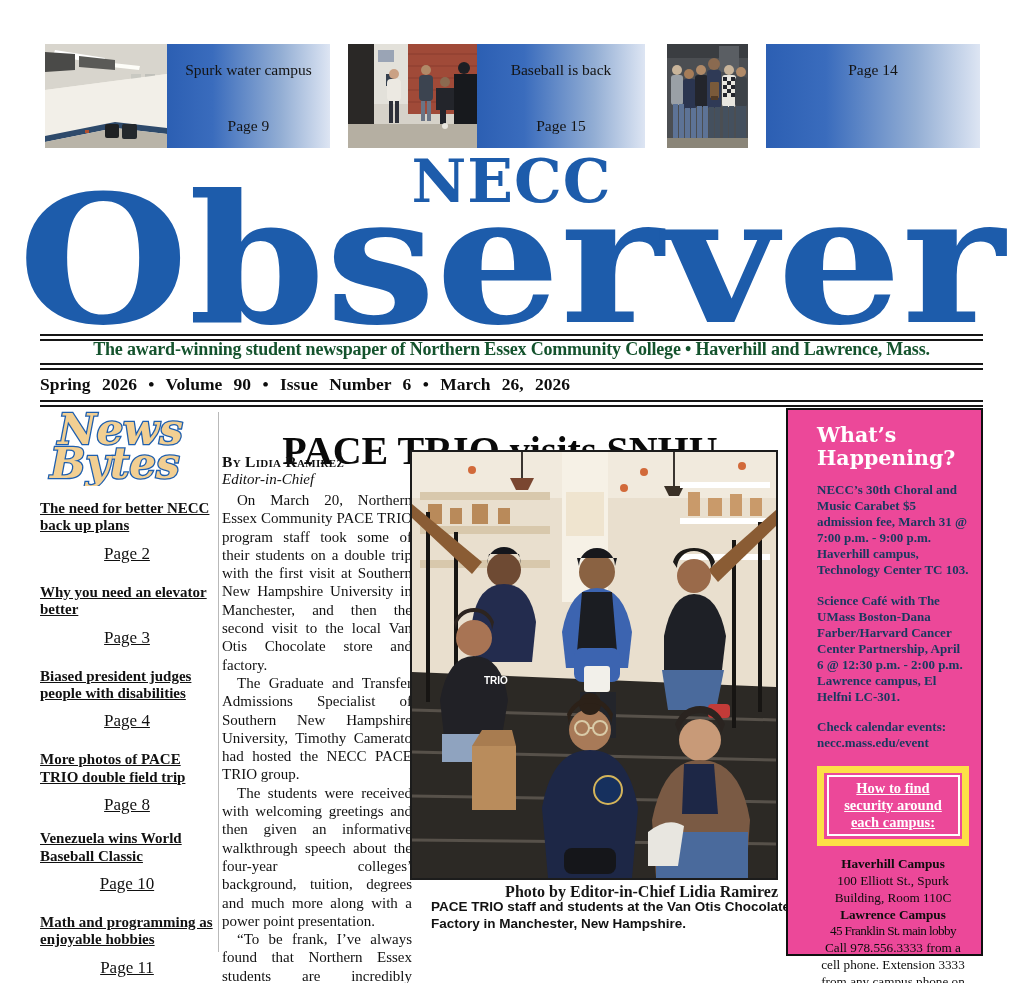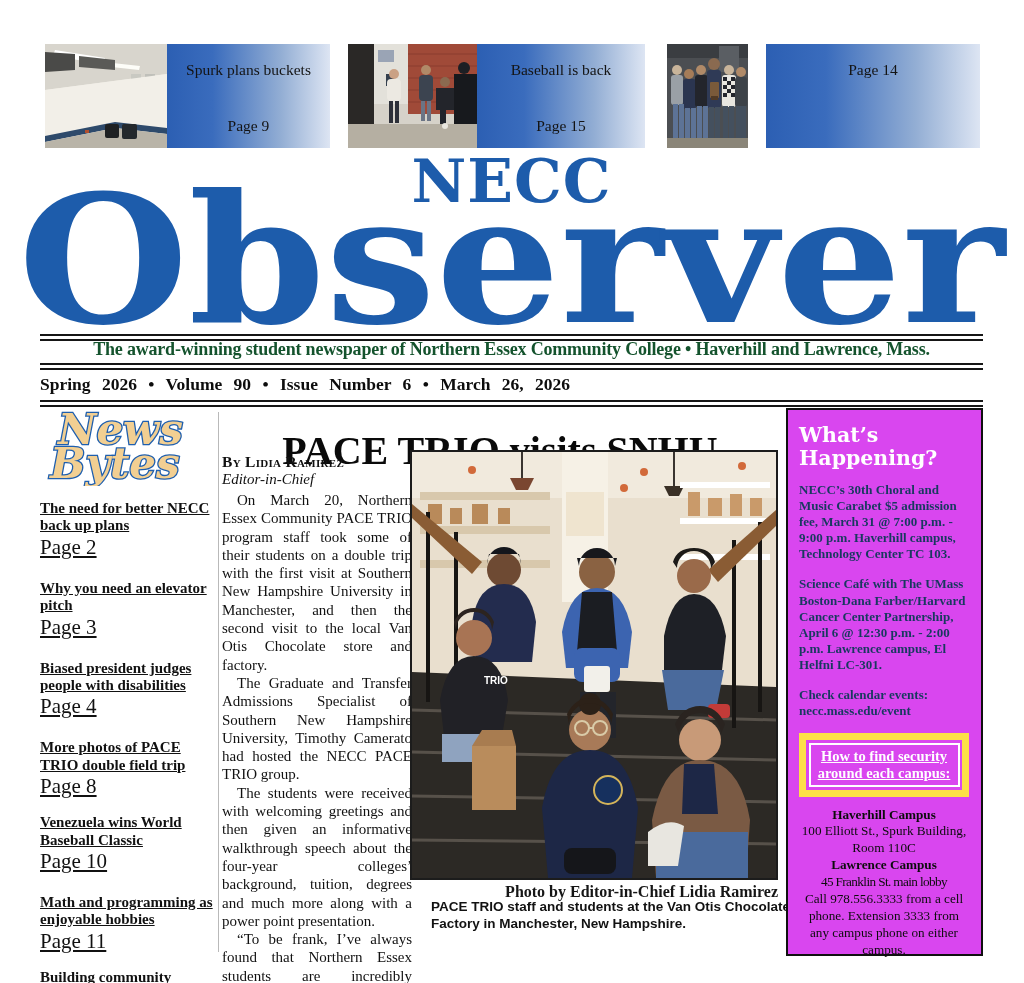--- a/index.html
+++ b/index.html
@@ -40,21 +40,21 @@
   .dateline{
     position:absolute;left:40px;top:374px;width:943px;
     font-size:17.5px;word-spacing:7px;color:#0d0d0d;font-weight:600;
   }
   
   .news-bytes{position:absolute;left:40px;top:410px;width:178px;}
   .col-rule{position:absolute;left:218px;top:412px;width:1px;height:540px;background:#b9b9b9;}
   .nb-logo{display:block;margin:0 0 14px 2px;}
   .nb-item{margin-bottom:15px;text-decoration:underline;}
   .nb-title{font-weight:bold;font-size:15px;line-height:1.16;}
-  .nb-page{text-align:left;font-size:21px;margin-top:0;padding-right:4px;}
+  .nb-page{text-align:center;font-size:17px;margin-top:9px;padding-right:4px;}
   .nb-sp{margin-top:20px;}
   
   .headline{
     position:absolute;left:222px;top:404px;width:556px;text-align:center;
     font-family:"Liberation Serif",serif;font-weight:bold;font-size:40px;line-height:1.0;color:#0a0a0a;
   }
   .article-col{position:absolute;left:222px;top:453px;width:190px;}
   .byline{font-weight:bold;font-size:15.5px;font-variant:small-caps;letter-spacing:.3px;}
   .byrole{font-style:italic;font-size:15px;margin-bottom:3px;}
   .body-text p{margin:0;font-size:15px;line-height:1.22;text-align:justify;text-indent:15px;}
@@ -62,21 +62,21 @@
   .photo-fig{position:absolute;left:410px;top:450px;width:368px;height:430px;
     border:2px solid #1c1c1c;box-sizing:border-box;background:#e8ddcb;}
   .photo-fig svg{display:block;}
   .photo-credit{position:absolute;left:410px;top:883px;width:368px;text-align:right;
     font-weight:bold;font-size:16px;color:#161616;}
   .photo-caption{position:absolute;left:431px;top:898px;width:360px;
     font-family:"Liberation Sans",sans-serif;font-weight:bold;font-size:13.5px;line-height:1.28;color:#121212;}
   
   .happening{
     position:absolute;left:786px;top:408px;width:197px;height:548px;box-sizing:border-box;
-    background:#d946ef;border:2px solid #101010;padding:8px 12px 8px 11px;color:#ffffff;
+    background:#ec4899;border:2px solid #101010;padding:8px 12px 8px 29px;color:#ffffff;
   }
   .wh-title{font-family:"DejaVu Serif",serif;font-weight:bold;font-size:20.5px;line-height:1.12;
     margin:6px 0 12px;color:#ffffff;}
   .wh-event{font-weight:bold;font-size:13px;line-height:1.24;color:#18395f;margin:0 0 14px;}
   .wh-cal{font-weight:bold;font-size:13px;line-height:1.24;color:#18395f;margin:0 0 14px;font-family:Liberation Serif, serif;}
   .wh-security{border:7px solid #fde047;padding:2.5px;margin:2px 0 10px;}
   .wh-security-inner{border:2px solid #fff;padding:3px 2px;text-align:center;}
   .wh-security-inner span{font-weight:bold;font-size:14.5px;line-height:1.18;color:#fff;
     text-decoration:underline;display:inline-block;}
   .wh-campus{color:#0c0c0c;text-align:center;font-size:13.2px;line-height:1.28;margin-top:8px;}
@@ -101,21 +101,21 @@
       <rect x="100" y="30" width="10" height="16" fill="#c0c0ba"></rect>
       <polygon points="122,30 122,84 70,78 0,92 0,46" fill="#f2efe8"></polygon>
       <polygon points="0,92 70,78 122,84 122,90 70,84 0,98" fill="#2e4a6b"></polygon>
       <polygon points="0,98 70,84 122,90 122,104 0,104" fill="#b9b4a8"></polygon>
       <rect x="60" y="80" width="14" height="14" rx="2" fill="#1e2022"></rect>
       <rect x="77" y="80" width="15" height="15" rx="2" fill="#23282c"></rect>
       <rect x="40" y="86" width="4" height="3" fill="#b3502f"></rect>
     </svg>
   </div>
   <div class="teaser-box w163">
-    <span>Spurk plans buckets</span>
+    <span>Spurk water campus</span>
     <span>Page 9</span>
   </div>
   <div class="gap18"></div>
   <div class="teaser-photo" style="width:129px">
     <svg width="129" height="104" viewBox="0 0 129 104">
       <rect width="129" height="104" fill="#d6d2c9"></rect>
       <rect x="60" y="0" width="69" height="70" fill="#a04a38"></rect>
       <g stroke="#8a3d2e" stroke-width="1">
           <line x1="60" y1="10" x2="129" y2="10"></line>
           <line x1="60" y1="22" x2="129" y2="22"></line>
@@ -218,21 +218,21 @@
   <svg class="nb-logo" width="178" height="76" viewBox="0 0 178 76">
     <text x="16" y="34" font-family="DejaVu Serif, serif" font-style="italic" font-weight="bold" font-size="42" fill="#f2cf92" stroke="#1f5fae" stroke-width="2.6" paint-order="stroke">News</text>
     <text x="8" y="68" font-family="DejaVu Serif, serif" font-style="italic" font-weight="bold" font-size="42" fill="#f2cf92" stroke="#1f5fae" stroke-width="2.6" paint-order="stroke">Bytes</text>
   </svg>
 
   <div class="nb-item">
     <div class="nb-title">The need for better NECC back up plans</div>
     <div class="nb-page">Page 2</div>
   </div>
   <div class="nb-item nb-sp">
-    <div class="nb-title">Why you need an elevator pitch</div>
+    <div class="nb-title">Why you need an elevator better</div>
     <div class="nb-page">Page 3</div>
   </div>
   <div class="nb-item nb-sp">
     <div class="nb-title">Biased president judges people with disabilities</div>
     <div class="nb-page">Page 4</div>
   </div>
   <div class="nb-item nb-sp">
     <div class="nb-title">More photos of PACE TRIO double field trip</div>
     <div class="nb-page">Page 8</div>
   </div>

